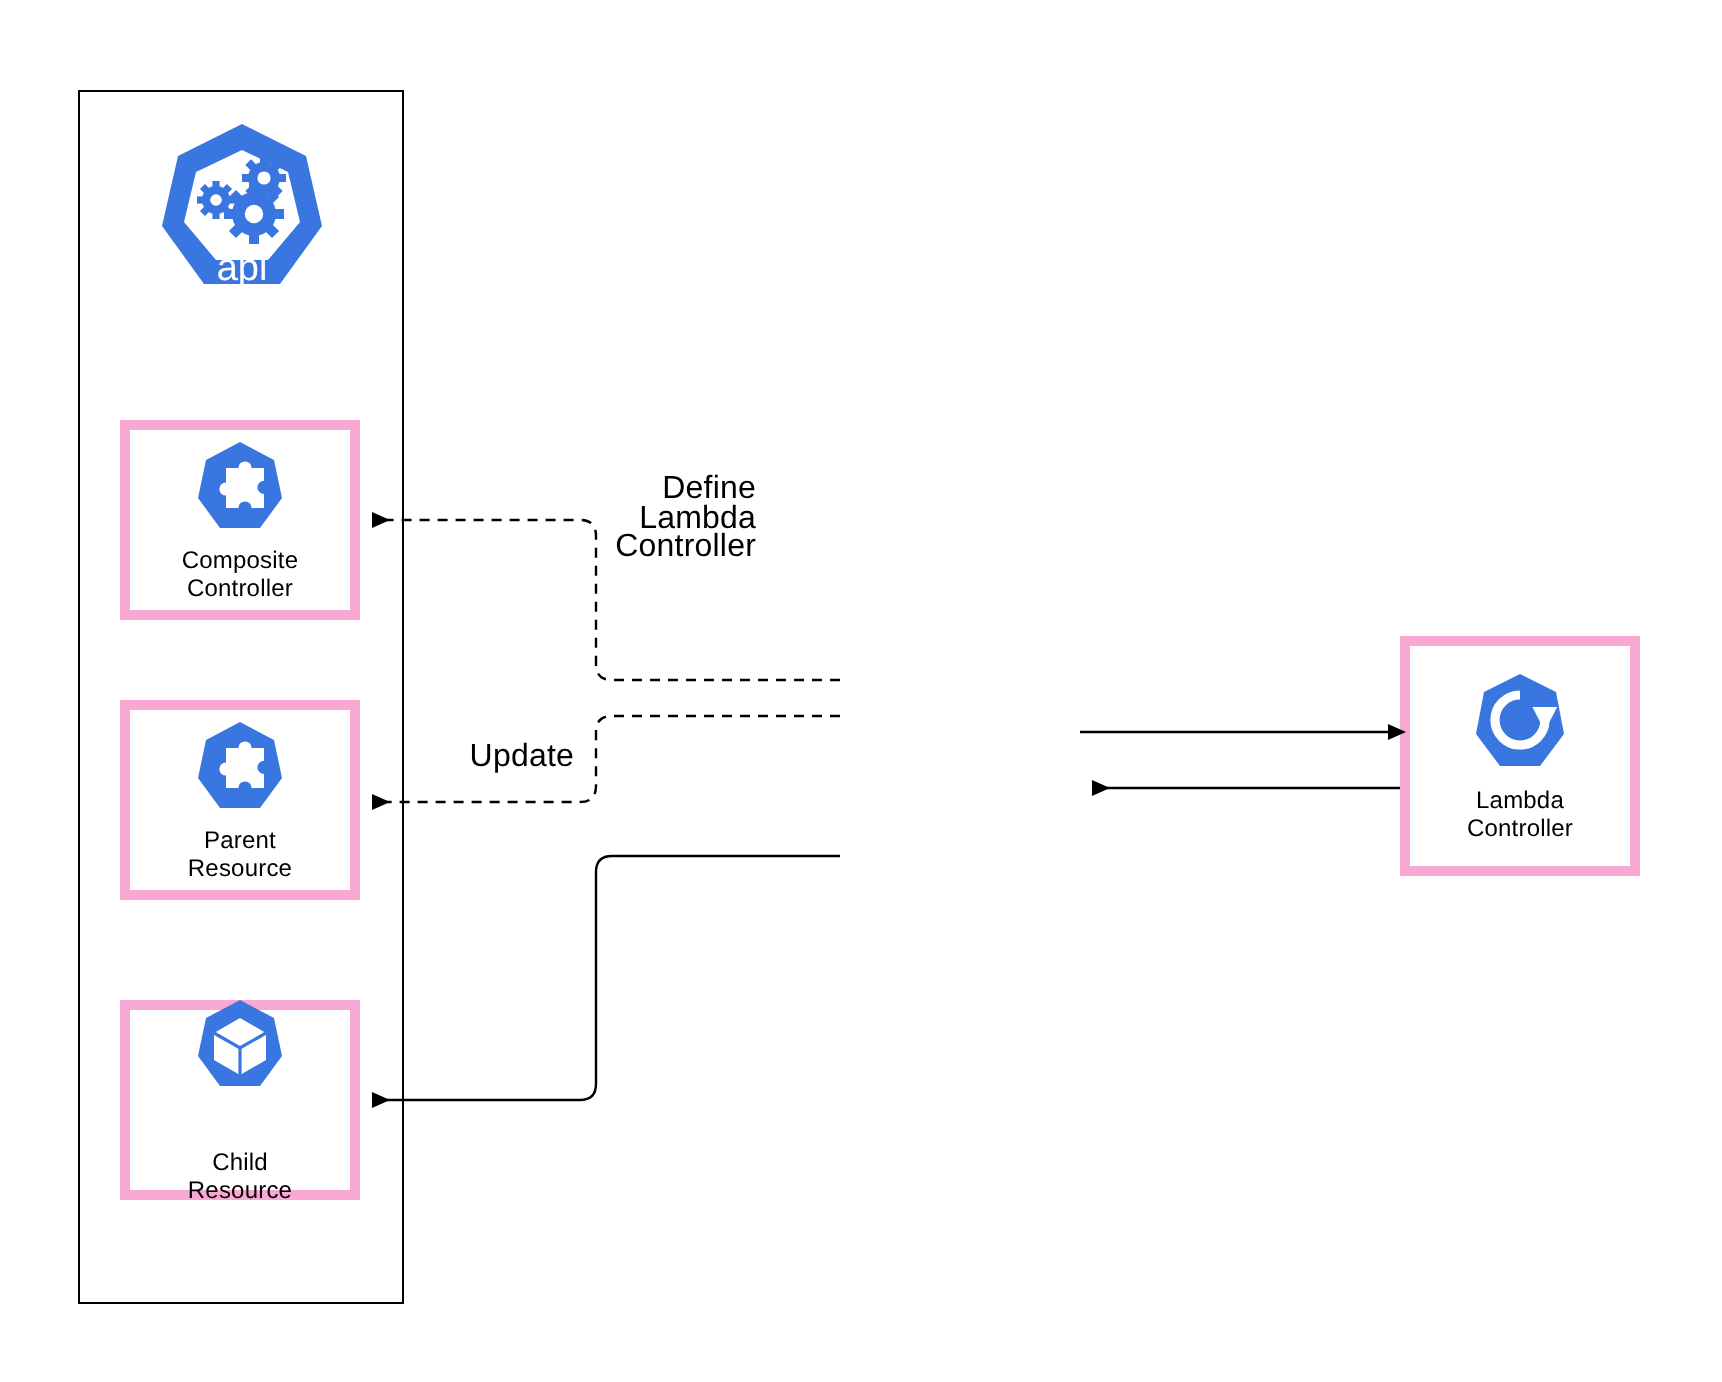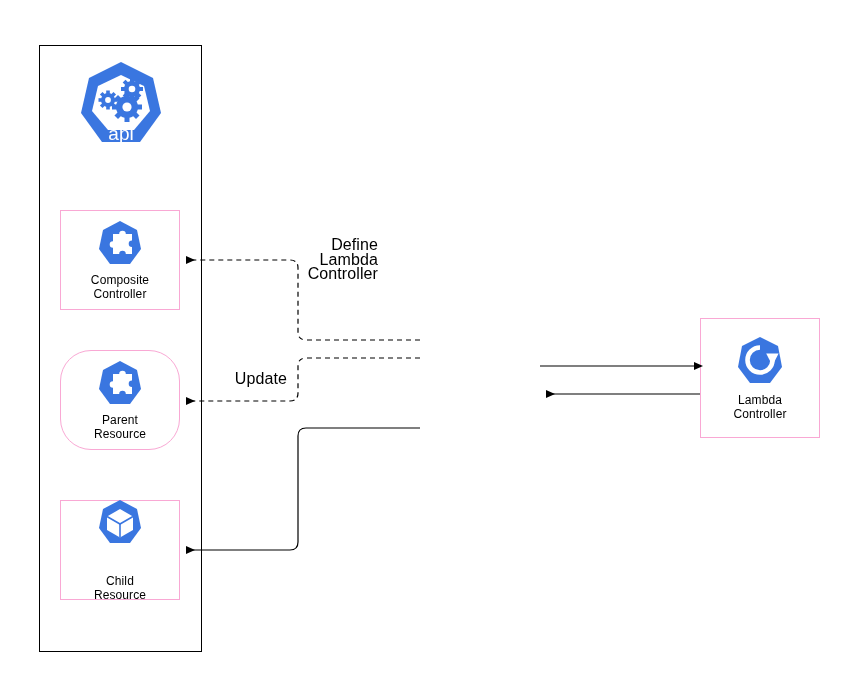--- a/index.html
+++ b/index.html
@@ -24,21 +24,21 @@
     left: 0;
     top: 0;
     width: 861px;
     height: 691px;
     pointer-events: none;
   }
   .node {
     position: absolute;
     box-sizing: border-box;
     background: #ffffff;
-    border: 1px solid #f9a8d4;
+    border: 5px solid #f9a8d4;
     display: flex;
     flex-direction: column;
     align-items: center;
     justify-content: center;
   }
   .node-icon {
     display: block;
     line-height: 0;
   }
   .node-label {
@@ -132,21 +132,21 @@
     <span class="node-icon">
       <svg width="48" height="48" viewBox="0 0 48 48">
         <polygon points="24,2 41,11 45,30 34,45 14,45 3,30 7,11" fill="#3a76e0"></polygon>
         <path d="M17 15 h6.2 a3.3 3.3 0 1 1 6.6 0 H36 v6.4 a3.3 3.3 0 1 0 0 6.6 V35 h-6.2 a3.3 3.3 0 1 0 -6.6 0 H17 v-6.2 a3.3 3.3 0 1 1 0 -6.6 Z" fill="#ffffff"></path>
       </svg>
     </span>
     <div class="node-label">Composite
 Controller</div>
   </div>
 
-  <div class="node" style="left:60px; top:350px; width:120px; height:100px;border-radius:31px;">
+  <div class="node" style="left:60px; top:350px; width:120px; height:100px;">
     <span class="node-icon">
       <svg width="48" height="48" viewBox="0 0 48 48">
         <polygon points="24,2 41,11 45,30 34,45 14,45 3,30 7,11" fill="#3a76e0"></polygon>
         <path d="M17 15 h6.2 a3.3 3.3 0 1 1 6.6 0 H36 v6.4 a3.3 3.3 0 1 0 0 6.6 V35 h-6.2 a3.3 3.3 0 1 0 -6.6 0 H17 v-6.2 a3.3 3.3 0 1 1 0 -6.6 Z" fill="#ffffff"></path>
       </svg>
     </span>
     <div class="node-label">Parent
 Resource</div>
   </div>
 

